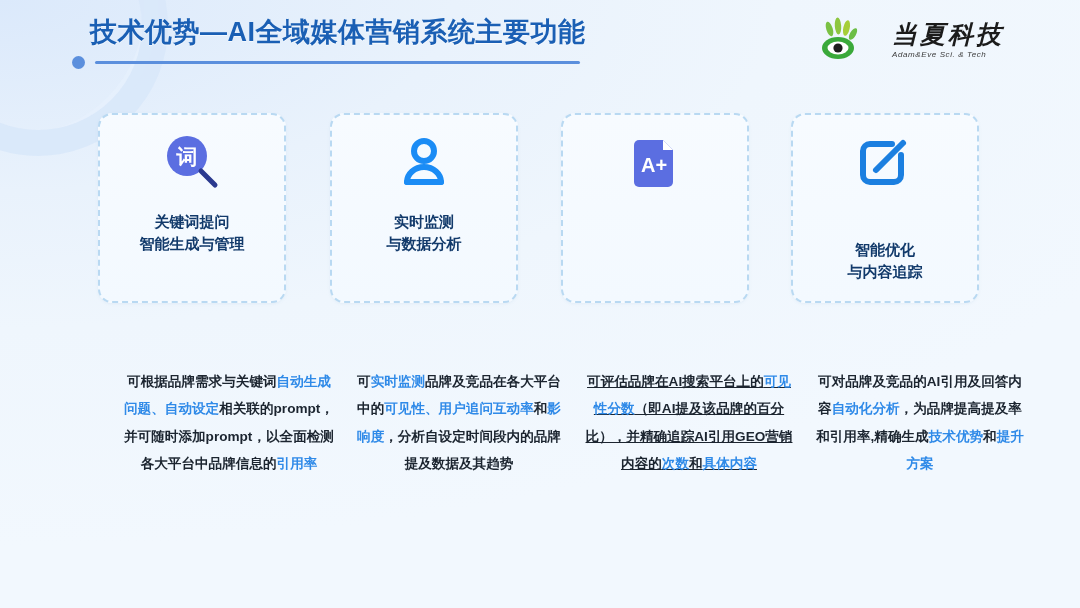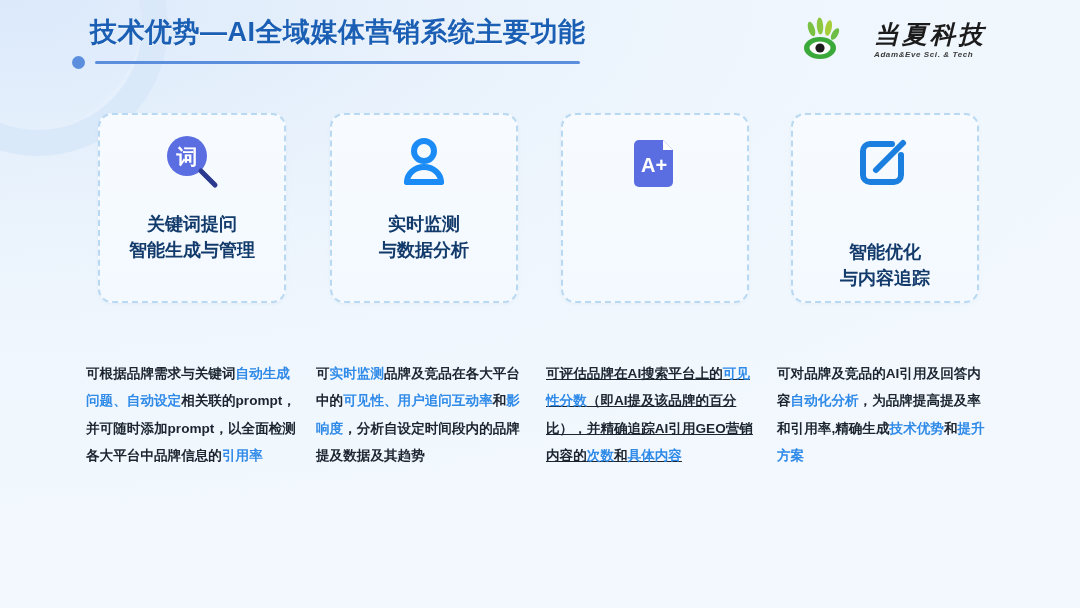--- a/index.html
+++ b/index.html
@@ -22,68 +22,68 @@
     border:26px solid #d9e8fa;
     opacity:.95;
   }
   .corner-ring2{
     position:absolute;left:-120px;top:-130px;
     width:250px;height:250px;border-radius:50%;
     border:14px solid #e6f0fc;
     opacity:.8;
   }
   
-  .header{position:absolute;left:0;top:0;width:1024px;height:86px;padding-left:12px;}
+  .header{position:absolute;left:0;top:0;width:1024px;height:86px;}
   .page-title{
     position:absolute;left:90px;top:14px;
     font-size:27px;font-weight:bold;letter-spacing:.5px;
     color:#1a5fb4;
     text-shadow:0 1px 0 rgba(255,255,255,.6);
     white-space:nowrap;
   }
   .title-dot{
     position:absolute;left:72px;top:56px;width:13px;height:13px;border-radius:50%;
     background:#5b8fdd;
   }
   .title-rule{
     position:absolute;left:95px;top:61px;width:485px;height:3px;
     background:#5b8fdd;border-radius:2px;
   }
   
-  .logo{position:absolute;right:50px;top:14px;height:52px;display:flex;align-items:center;gap:25px;}
+  .logo{position:absolute;right:20px;top:14px;height:52px;display:flex;align-items:center;gap:25px;}
   .logo-mark{width:48px;height:48px;position:relative;}
   .logo-text{display:flex;flex-direction:column;justify-content:center;}
   .logo-cn{
     font-size:25px;font-weight:bold;color:#1b1b1b;letter-spacing:3px;
     font-style:italic;line-height:1.05;
   }
   .logo-en{
-    font-size:8px;font-weight:bold;color:#3b3b3b;letter-spacing:.6px;
+    font-size:8px;font-weight:normal;color:#3b3b3b;letter-spacing:.6px;
     font-style:italic;margin-top:2px;
   }
   
   .cards{position:absolute;left:0;top:113px;width:1080px;height:190px;}
   .card{
     position:absolute;top:0;width:184px;height:186px;
     border:2px dashed #b9d9f2;border-radius:14px;
     background:linear-gradient(180deg,#f7fbff 0%, #f3f9ff 100%);
     box-shadow:0 1px 3px rgba(120,160,200,.10);
     display:flex;flex-direction:column;align-items:center;
   }
   .card-icon{height:96px;display:flex;align-items:center;justify-content:center;}
   .card-title{
-    text-align:center;font-size:18px;font-weight:bold;color:#123a6b;line-height:1.45;
+    text-align:center;font-size:15px;font-weight:bold;color:#123a6b;line-height:1.45;
   }
   .card-title .ln{display:block;}
   
   .bodies{position:absolute;left:0;top:360px;width:1080px;}
   .body-col{
-    position:absolute;top:0;width:216px;
-    text-align:left;font-size:13.6px;line-height:2.02;
-    color:#1c2530;font-weight:bold;
+    position:absolute;top:8px;width:216px;
+    text-align:center;font-size:13.6px;line-height:2.02;
+    color:#1c2530;font-weight:bold;margin-left:35px;
   }
   .hl{color:#2f8ae8;}
   
   .c1{left:98px;}  .c2{left:330px;} .c3{left:561px;} .c4{left:791px;gap:28px;}
   .b1{left:86px;}  .b2{left:316px;} .b3{left:546px;text-decoration:underline;} .b4{left:777px;}
 </style>
 </head>
 <body>
 
 <div class="slide">

